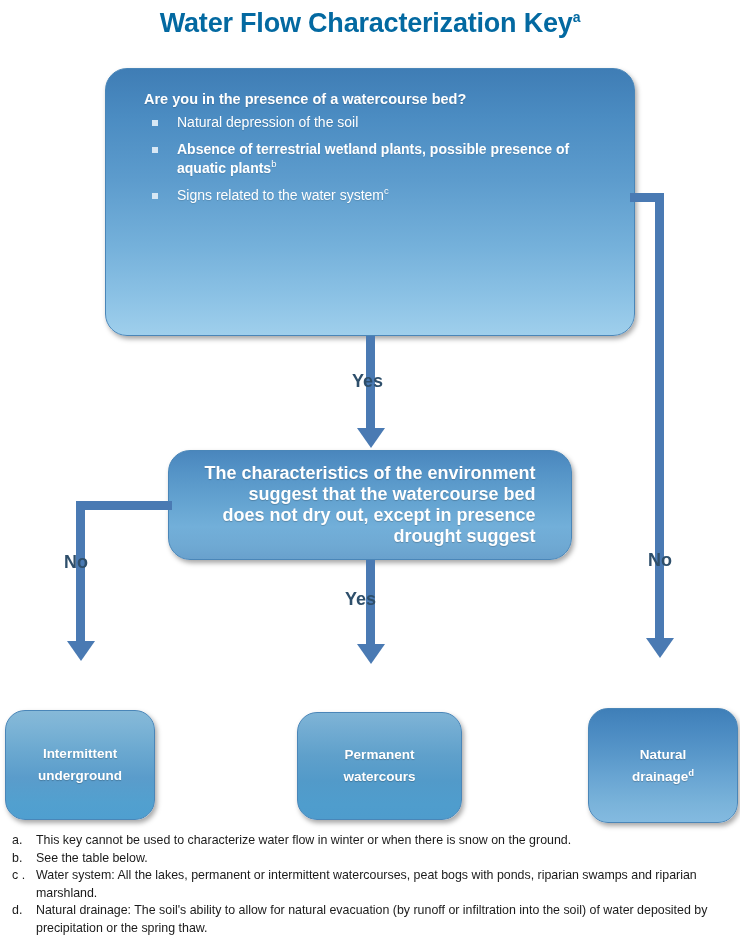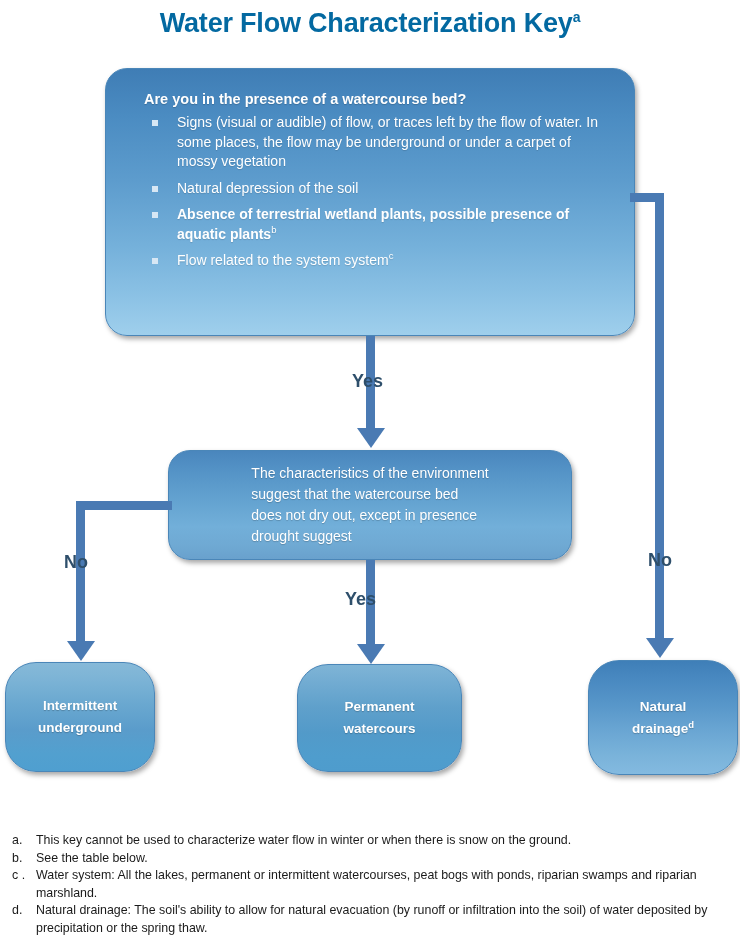--- a/index.html
+++ b/index.html
@@ -109,41 +109,42 @@
       #5594c7 20%,
       #63a2d0 45%,
       #72afd9 70%,
       #6fa9d3 88%,
       #69a1cd 100%);
     display: flex;
     align-items: center;
     justify-content: center;
   }
   .node-decision .txt {
-    text-align: left;
-    font-size: 14px;
-    font-weight: normal;
+    text-align: right;
+    font-size: 18px;
+    font-weight: bold;
     line-height: 21px;
     color: #ffffff;
     text-shadow: 0 1px 1px rgba(0,0,0,0.2);
     padding: 0 18px;
   }
 
   
   .node-term {
-    border-radius: 31px;
+    border-radius: 20px;
     display: flex;
     align-items: center;
     justify-content: center;
     text-align: center;
     font-size: 13.5px;
     font-weight: bold;
     line-height: 22px;
     color: #ffffff;
     text-shadow: 0 1px 1px rgba(0,0,0,0.22);
+    margin-top: 48px;
   }
   .node-term sup {
     font-size: 9.5px;
     vertical-align: super;
     line-height: 0;
   }
   #term-intermittent {
     left: 5px; top: 662px; width: 150px; height: 110px;
     background: linear-gradient(180deg,
       #86b9d8 0%, #7db4d6 14%, #6aa8d0 38%, #5a9ccb 62%, #52a0cf 84%, #4f9fd0 100%);
@@ -207,24 +208,23 @@
 </head>
 <body>
 
 <div class="title">
   <span>Water Flow Characterization Key</span><sup>a</sup>
 </div>
 
 <div class="node node-question">
   <div class="q-head">Are you in the presence of a watercourse bed?</div>
   <ul class="q-list">
-    <li><span>Signs (visual or audible) of flow, or traces left by the flow of water. In some places, the flow may be underground or under a carpet of mossy vegetation</span><sup></sup></li>
     <li><span>Natural depression of the soil</span><sup></sup></li>
     <li><span class="bold-tail">Absence of terrestrial wetland plants, possible presence of aquatic plants</span><sup>b</sup></li>
-    <li><span>Flow related to the system system</span><sup>c</sup></li>
+    <li><span>Signs related to the water system</span><sup>c</sup></li>
   </ul>
 </div>
 
 <div class="conn stem" style="left:366px; top:336px; height:94px;"></div>
 <div class="arrowhead" style="left:356.5px; top:428px;"></div>
 <div class="conn-label" style="left:352px; top:371px;">Yes</div>
 
 <div class="conn run" style="left:630px; top:193px; width:34px;"></div>
 <div class="conn stem" style="left:655px; top:193px; height:447px;"></div>
 <div class="arrowhead" style="left:645.5px; top:638px;"></div>

